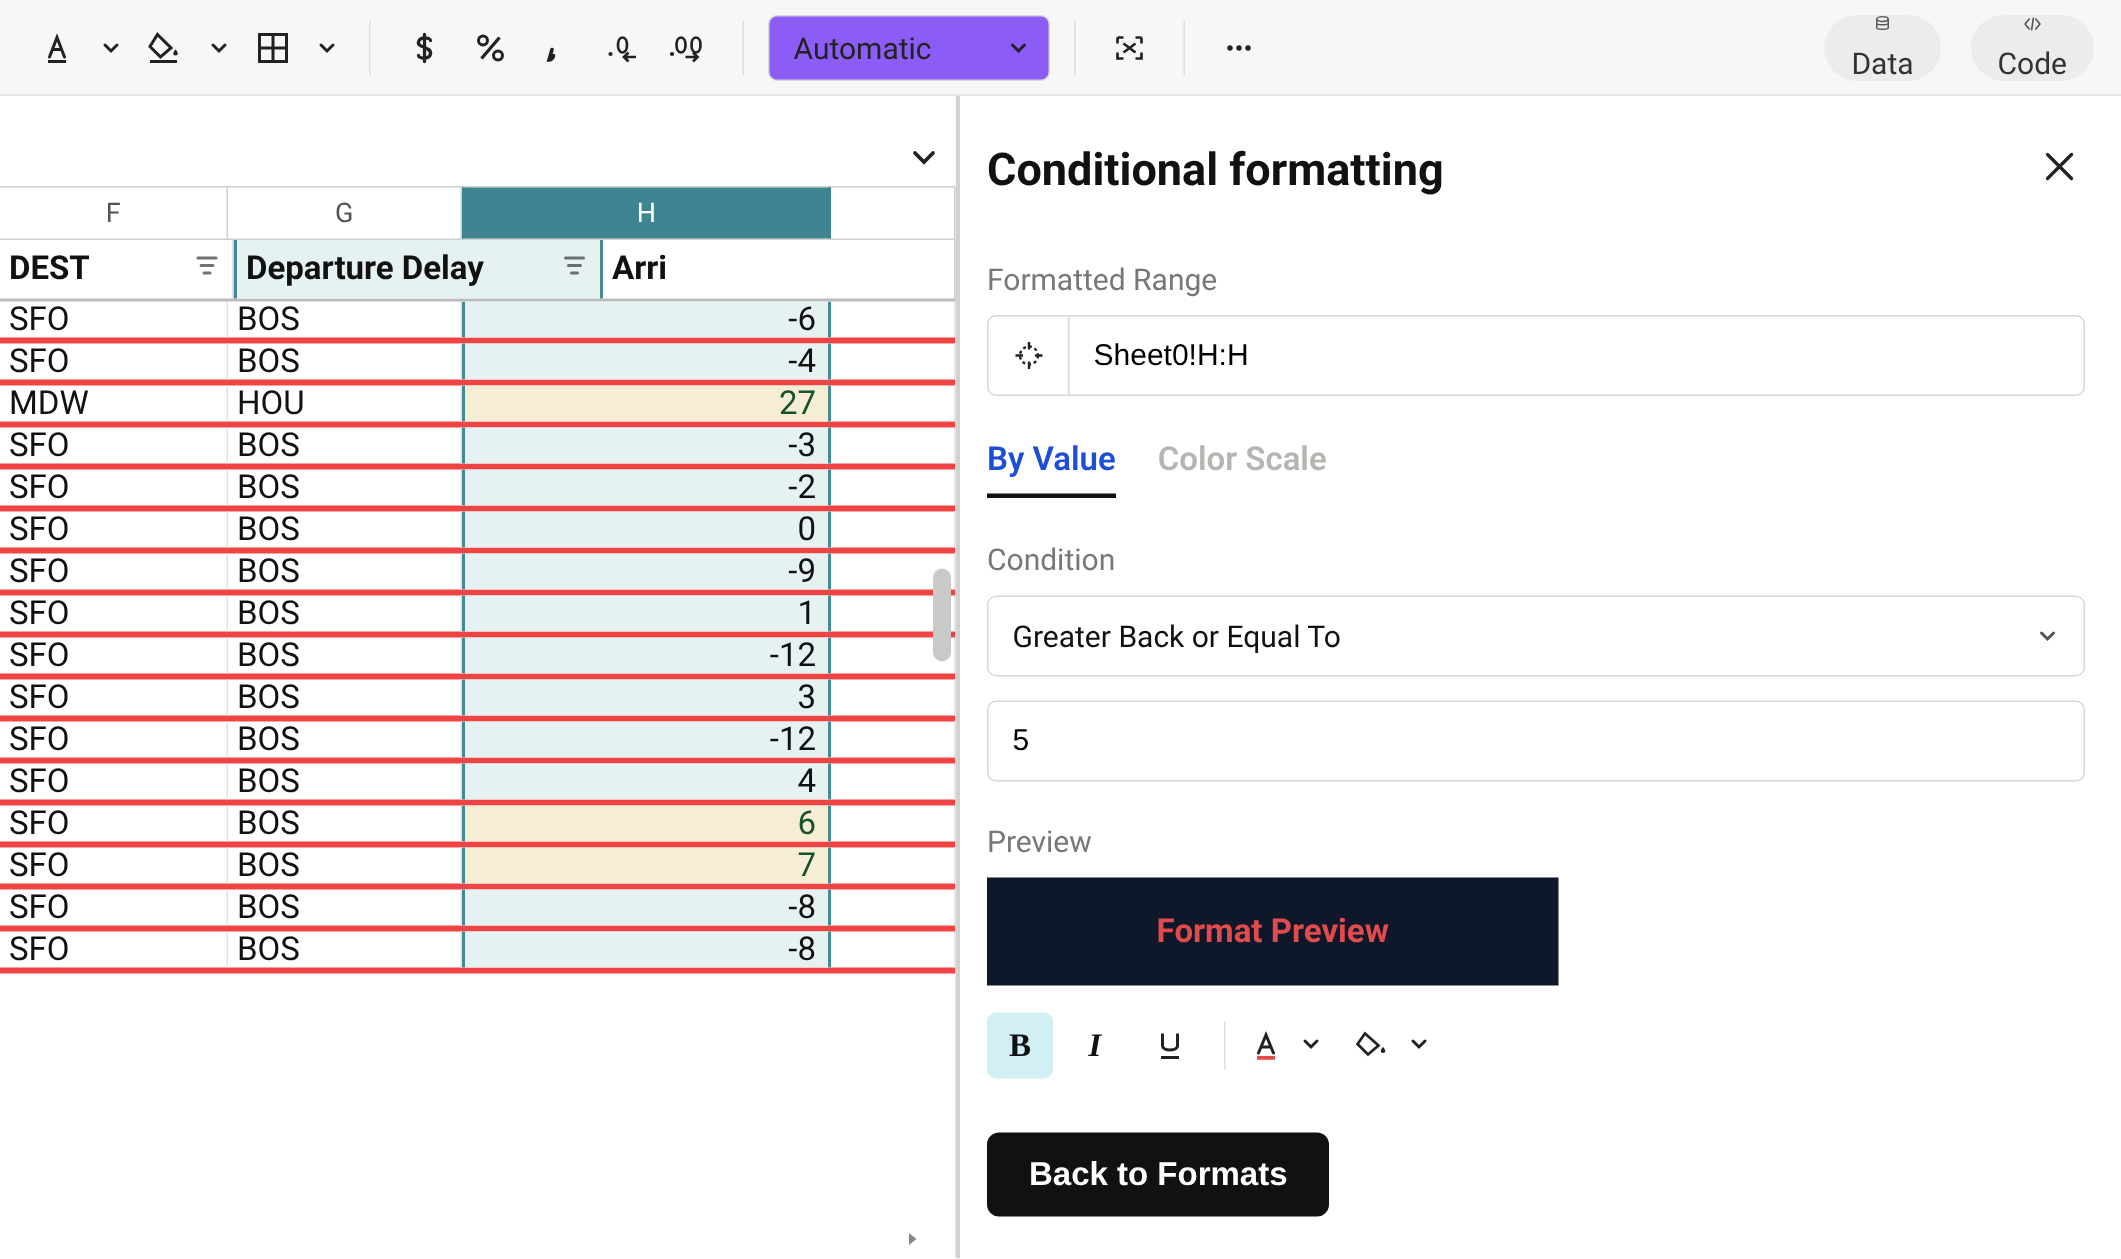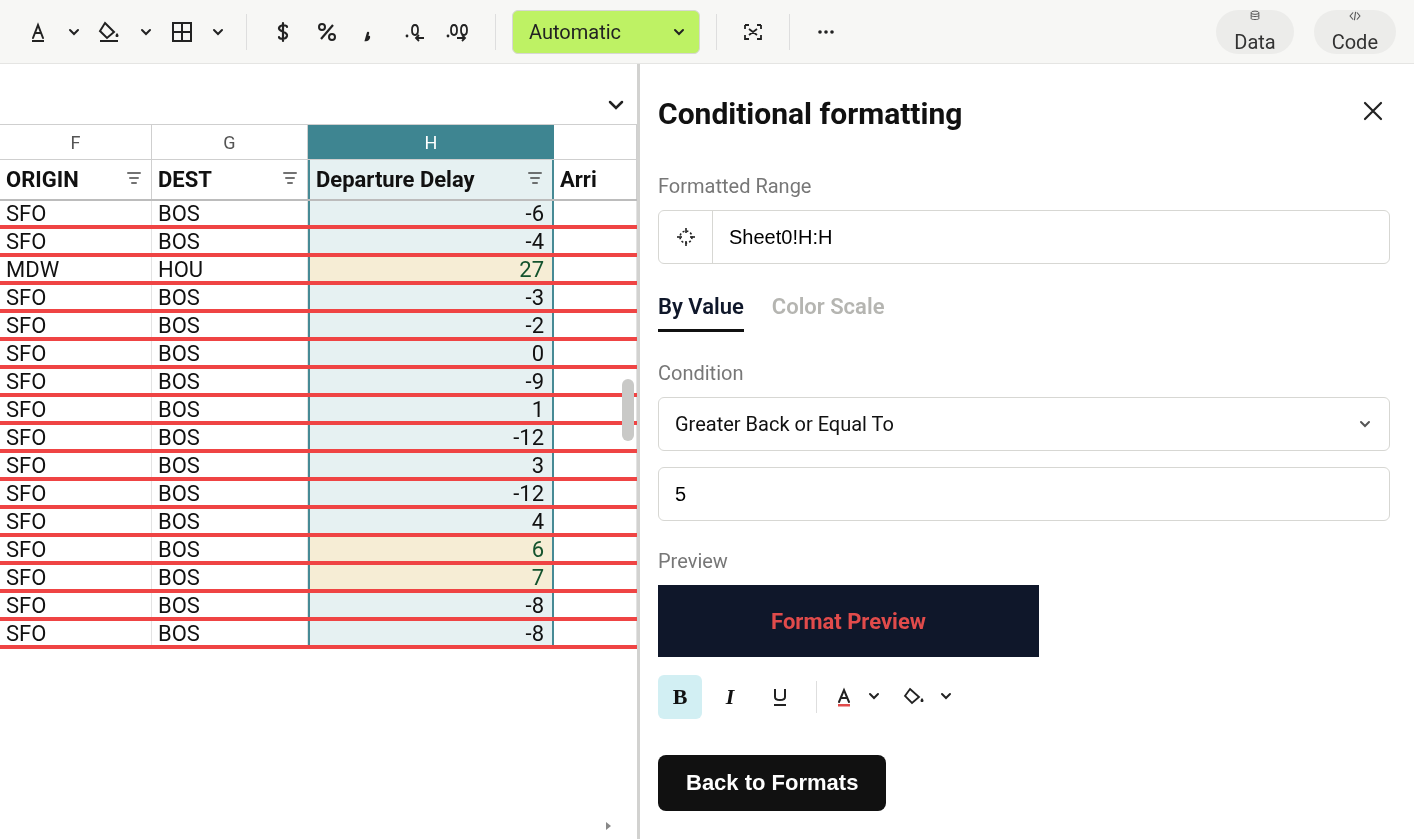--- a/index.html
+++ b/index.html
@@ -7,21 +7,21 @@
   .container { width: 1414px; height: 839px; display: flex; flex-direction: column; overflow: hidden; position: relative; }
   .toolbar {
     height: 64px; background: #f7f7f5; border-bottom: 1px solid #e5e5e3;
     display: flex; align-items: center; padding: 0 18px; gap: 4px;
   }
   .tbtn { display: inline-flex; align-items: center; justify-content: center; height: 40px; min-width: 40px; border-radius: 6px; cursor: pointer; color: #222; }
   .tbtn svg { display:block; }
   .tsep { width: 1px; height: 36px; background: #dedede; margin: 0 12px; }
   .fmtselect {
     display:flex; align-items:center; justify-content:space-between;
-    width: 188px; height:44px; border:1px solid #d7d7d3; border-radius:6px; background:#bef264;
+    width: 188px; height:44px; border:1px solid #d7d7d3; border-radius:6px; background:#8b5cf6;
     padding: 0 12px 0 16px; font-size: 20px; color:#222; cursor:pointer;
   }
   .spacer { flex:1; }
   .pill {
     display:flex; align-items:center; gap:8px; height:44px; padding:0 18px;
     background:#ececea; border-radius:22px; font-size:20px; color:#333; cursor:pointer;flex-direction:column;
   }
   .pill svg { display:block; }
   .body { flex:1; display:flex; min-height:0; }
   .sheetwrap { width: 640px; position:relative; border-right: 3px solid #d2d2d0; display:flex; flex-direction:column; }
@@ -52,21 +52,21 @@
   .panel { flex:1; padding: 30px 24px 0 18px; display:flex; flex-direction:column; overflow:auto; }
   .panel-head { display:flex; align-items:center; justify-content:space-between; margin-bottom: 42px; }
   .panel-head h1 { font-size:30px; font-weight:700; }
   .closebtn { cursor:pointer; padding:4px; }
   .label { font-size:20px; color:#777; margin-bottom:12px; }
   .rangebox { display:flex; align-items:center; border:1px solid #d7d7d3; border-radius:6px; height:54px; margin-bottom:30px; }
   .rangebox .ico { width:54px; display:flex; align-items:center; justify-content:center; border-right:1px solid #d7d7d3; height:100%; cursor:pointer; }
   .rangebox input { flex:1; border:none; outline:none; font-size:20px; padding:0 16px; height:100%; background:transparent; }
   .tabs { display:flex; gap:28px; border-bottom:1px solid transparent; margin-bottom:28px; align-items:flex-end; }
   .tab { font-size:22px; font-weight:600; color:#b5b5b1; padding-bottom:10px; cursor:pointer; border-bottom:3px solid transparent; }
-  .tab.active { color:#0f172a; border-bottom-color:#111; }
+  .tab.active { color:#1d4ed8; border-bottom-color:#111; }
   .selectbox {
     width:100%; height:54px; border:1px solid #d7d7d3; border-radius:6px;
     display:flex; align-items:center; justify-content:space-between; padding:0 16px;
     font-size:20px; cursor:pointer; margin-bottom:16px; background:#fff;
   }
   .inputbox {
     width:100%; height:54px; border:1px solid #d7d7d3; border-radius:6px;
     padding:0 16px; font-size:20px; outline:none; margin-bottom:28px; background:#fff;
   }
   .preview {
@@ -215,26 +215,20 @@
           </div>
         <div class="ch colG">
             <span>G</span>
           </div>
         <div class="ch colH sel">
             <span>H</span>
           </div>
         <div class="ch colI"></div>
       </div>
       <div class="hdrrow">
-        <div class="cell cellF" style="border-left:none">
-          <span>ORIGIN</span>
-          <span class="fil"><svg width="18" height="18" viewBox="0 0 18 18">
-                <path d="M3 4 H15 M5 9 H13 M7 14 H11" stroke="#444" stroke-width="2" stroke-linecap="round"></path>
-              </svg></span>
-        </div>
         <div class="cell cellG">
           <span>DEST</span>
           <span class="fil"><svg width="18" height="18" viewBox="0 0 18 18">
                 <path d="M3 4 H15 M5 9 H13 M7 14 H11" stroke="#444" stroke-width="2" stroke-linecap="round"></path>
               </svg></span>
         </div>
         <div class="cell cellH selcol">
           <span>Departure Delay</span>
           <span class="fil"><svg width="18" height="18" viewBox="0 0 18 18">
                 <path d="M3 4 H15 M5 9 H13 M7 14 H11" stroke="#444" stroke-width="2" stroke-linecap="round"></path>

